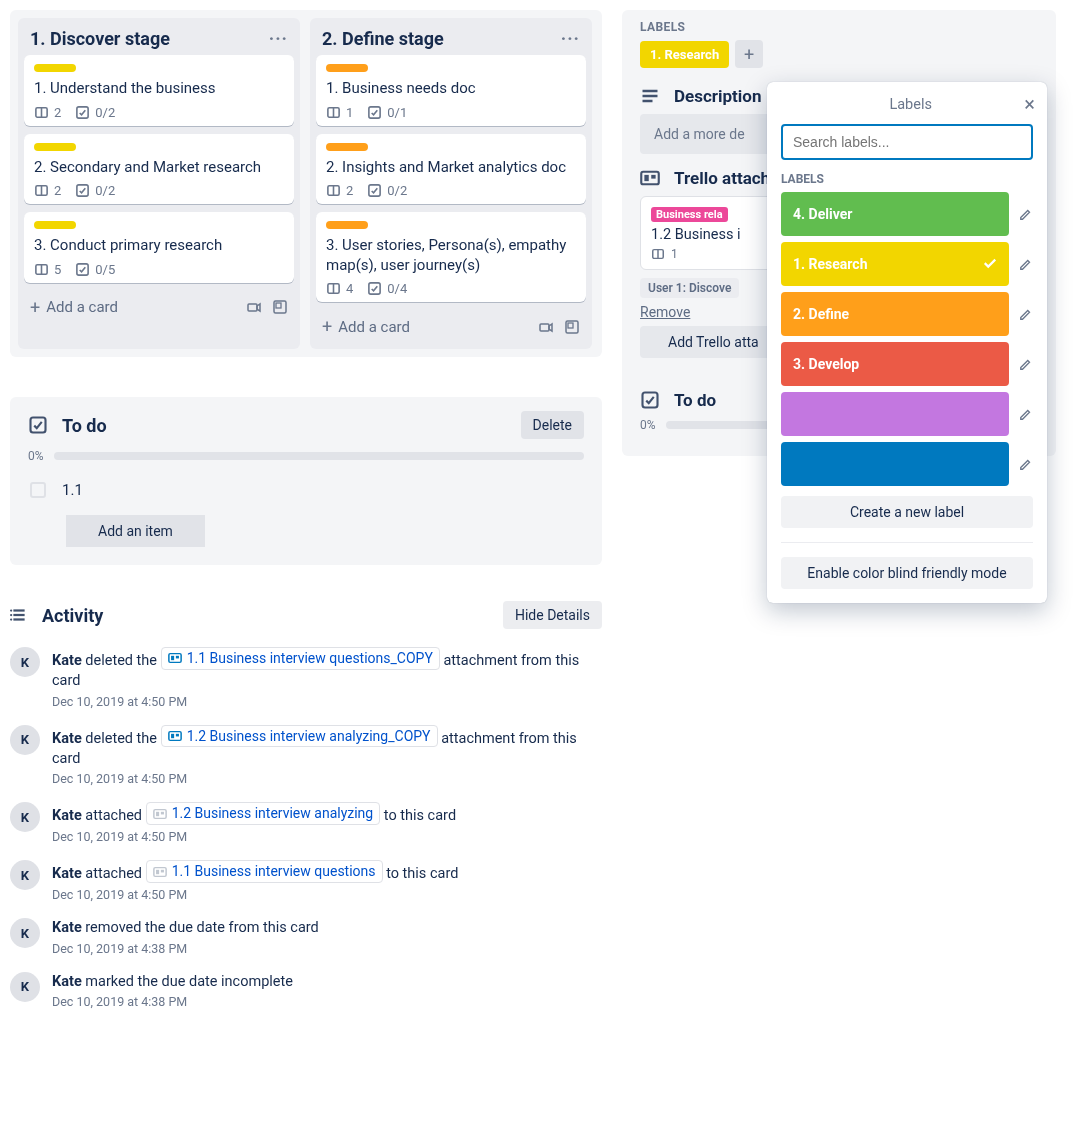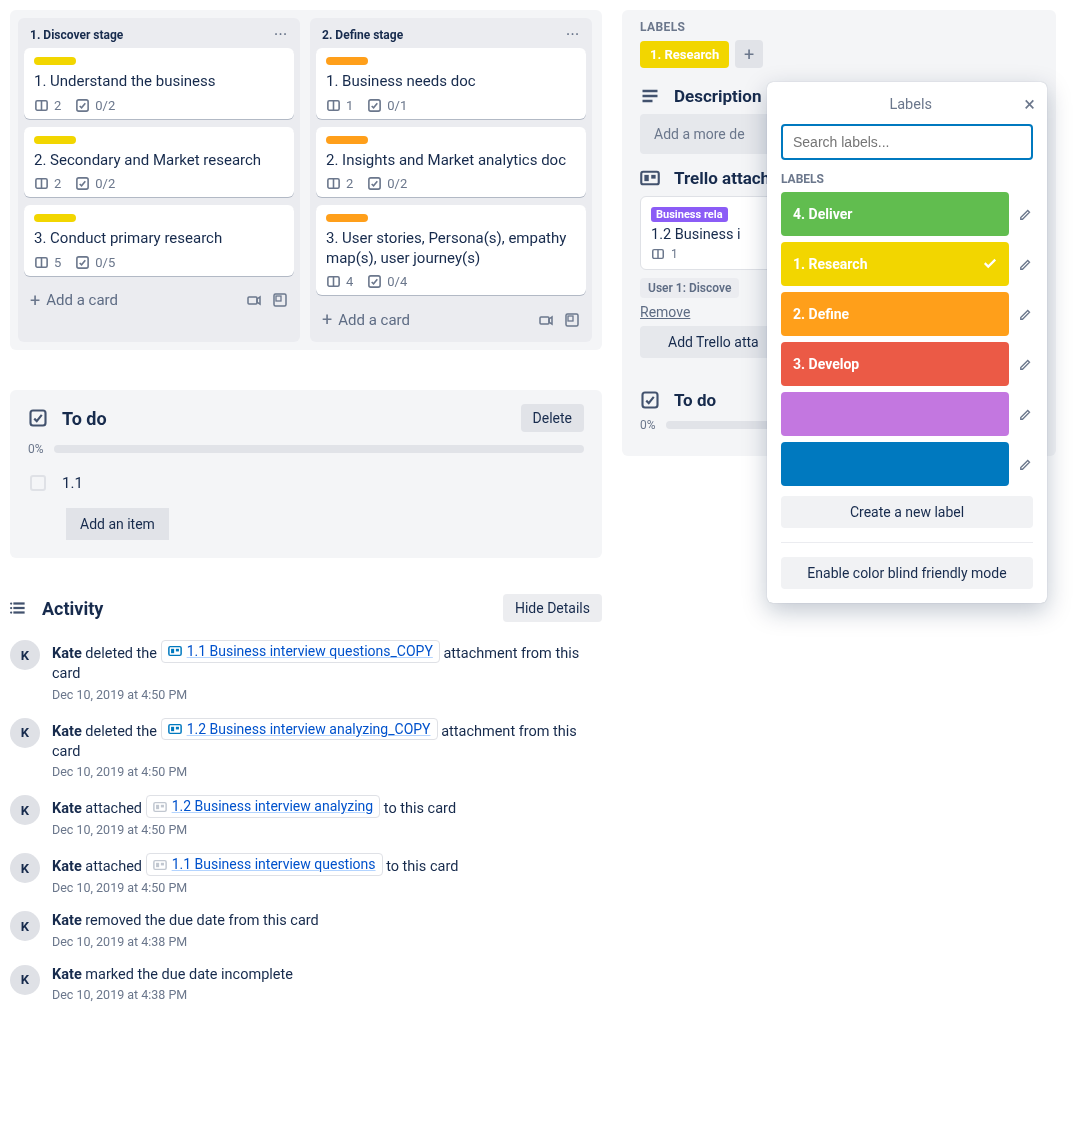--- a/index.html
+++ b/index.html
@@ -10,21 +10,21 @@
     width:1080px;
     color:#172b4d;
     font-size:14px;
   }
   .cols { display:flex; gap:20px; padding:10px; }
   .left { width:592px; }
   .right { width:434px; position:relative; }
   
   .board-lists { display:flex; gap:10px; background:#f4f5f7; border-radius:6px; padding:8px; margin-bottom:40px;}
   .list { background:#ebecf0; border-radius:6px; width:282px; padding:0 6px 6px 6px;}
-  .list-header { display:flex; align-items:center; padding:10px 6px 6px 6px; font-weight:700; color:#172b4d; font-size:12px;}
+  .list-header { display:flex; align-items:center; padding:10px 6px 6px 6px; font-weight:700; color:#172b4d; font-size:18px;}
   .list-header .title { flex:1; }
   .list-menu-icon { color:#6b778c; letter-spacing:1px; font-weight:700; cursor:pointer;}
   .card { background:#fff; border-radius:6px; padding:8px 10px 6px 10px; margin:0 0 8px 0; box-shadow:0 1px 0 rgba(9,30,66,.25);}
   .label-chip { height:8px; width:42px; border-radius:4px; display:inline-block; margin-bottom:4px;}
   .label-yellow { background:#f2d600;}
   .label-orange { background:#ff9f1a;}
   .card-title { font-size:15px; color:#172b4d; margin-bottom:6px; line-height:1.3;}
   .badges { display:flex; align-items:center; gap:14px; color:#6b778c; font-size:13px;}
   .badge { display:flex; align-items:center; gap:5px;}
   .add-card-row { display:flex; align-items:center; padding:6px 6px; color:#5e6c84;}
@@ -35,45 +35,45 @@
   .section { background:#f4f5f7; border-radius:6px; padding:14px 18px 18px 18px; margin-bottom:36px;}
   .sec-head { display:flex; align-items:center; gap:14px; margin-bottom:10px; }
   .sec-head .ico { color:#42526e; }
   .sec-head .title { flex:1; font-weight:700; font-size:18px; color:#172b4d; }
   .sec-head .btn { background:rgba(9,30,66,.08); padding:6px 12px; border-radius:4px; font-size:14px; color:#172b4d; cursor:pointer;}
   .progress-row { display:flex; align-items:center; gap:10px; color:#6b778c; font-size:12px; margin-bottom:10px;}
   .progress-bar { flex:1; height:8px; background:rgba(9,30,66,.08); border-radius:4px; overflow:hidden;}
   .check-item { display:flex; align-items:center; gap:16px; padding:8px 0 8px 2px;}
   .chk-box { width:16px; height:16px; border:2px solid #dfe1e6; border-radius:3px;}
   .chk-lbl { font-size:15px;}
-  .add-item-btn { margin-left:38px; background:rgba(9,30,66,.08); padding:8px 14px; border-radius:0; font-size:14px; color:#172b4d; display:inline-block; margin-top:8px;}
+  .add-item-btn { margin-left:38px; background:rgba(9,30,66,.08); padding:8px 32px; border-radius:0; font-size:14px; color:#172b4d; display:inline-block; margin-top:8px;}
   
   .activity { padding:0 0 20px 0; }
   .act-head { display:flex; align-items:center; gap:14px; margin-bottom:18px;}
   .act-head .ico { color:#42526e;}
   .act-head .title { flex:1; font-weight:700; font-size:18px;}
   .act-head .btn { background:rgba(9,30,66,.08); padding:6px 12px; border-radius:4px; font-size:14px; color:#172b4d;}
   .act-item { display:flex; gap:12px; margin-bottom:16px;}
   .avatar { width:30px; height:30px; border-radius:50%; background:#dfe1e6; display:flex; align-items:center; justify-content:center; font-weight:700; color:#172b4d; font-size:13px; flex-shrink:0;}
   .act-text { font-size:14.5px; line-height:1.35;}
   .act-text b { font-weight:700;}
   .act-time { color:#6b778c; font-size:12.5px; margin-top:3px;}
-  .attach-pill { display:inline-flex; align-items:center; gap:5px; border:1px solid #dfe1e6; border-radius:4px; padding:1px 6px; color:#0052cc; text-decoration:underline; text-decoration-color:#b3d4ff; font-size:14px; background:#fff;}
+  .attach-pill { display:inline-flex; align-items:center; gap:5px; border:1px solid #dfe1e6; border-radius:4px; padding:1px 6px; color:#0052cc; text-decoration-color:#b3d4ff; font-size:14px; background:#fff;}
   .attach-pill .pi { color:#0079bf; text-decoration:none;}
   .attach-pill.faded .pi { color:#c1c7d0;}
   
   .rpanel { background:#f4f5f7; border-radius:6px; padding:10px 18px 14px 18px; }
   .small-caps { text-transform:uppercase; font-size:12px; letter-spacing:.4px; color:#6b778c; font-weight:700; }
   .lbls-row { display:flex; align-items:center; gap:6px; margin:6px 0 18px 0;}
   .lbl-research { background:#f2d600; color:#fff; font-weight:700; font-size:13px; padding:6px 10px; border-radius:4px;}
   .lbl-add { width:28px; height:28px; background:rgba(9,30,66,.08); border-radius:4px; display:flex; align-items:center; justify-content:center; color:#6b778c; font-size:18px;}
   .row-head { display:flex; align-items:center; gap:14px; margin:14px 0 8px 0; font-weight:700; font-size:17px; color:#172b4d;}
   .desc-box { background:rgba(9,30,66,.06); border-radius:4px; padding:12px 14px; color:#6b778c; margin-left:0; margin-bottom:10px;}
   .attach-card { border:1px solid #dfe1e6; background:#fff; border-radius:6px; padding:8px 10px; width:170px; margin-bottom:8px;}
-  .attach-card .mini-lbl { background:#8b5cf6; color:#fff; font-weight:700; font-size:11px; padding:1px 5px; border-radius:3px; display:inline-block;}
+  .attach-card .mini-lbl { background:#ec4899; color:#fff; font-weight:700; font-size:11px; padding:1px 5px; border-radius:3px; display:inline-block;}
   .attach-card .ttl { font-size:14.5px; margin-top:4px;}
   .attach-card .sub { color:#6b778c; font-size:12px; margin-top:4px; display:flex; gap:6px; align-items:center;}
   .stage-chip-row { display:flex; gap:6px; margin-top:6px;}
   .stage-chip { background:#ebecf0; color:#5e6c84; font-size:12px; padding:3px 8px; border-radius:4px; font-weight:600;}
   .link-remove { color:#5e6c84; text-decoration:underline; font-size:14px; margin:6px 0 0 0; display:inline-block;}
   .btn-grey { background:rgba(9,30,66,.06); border-radius:4px; padding:8px 28px; font-size:14px; color:#172b4d; display:inline-block; margin-top:6px;}
   
   .popover { position:absolute; top:72px; left:145px; width:280px; background:#fff; border-radius:6px; box-shadow:0 8px 24px rgba(9,30,66,.25),0 0 1px rgba(9,30,66,.3); padding:12px 14px 14px 14px; z-index:10;}
   .pop-head { display:flex; align-items:center; color:#6b778c; font-size:14.5px; margin-bottom:10px;}
   .pop-head .ttl { flex:1; text-align:center;}

